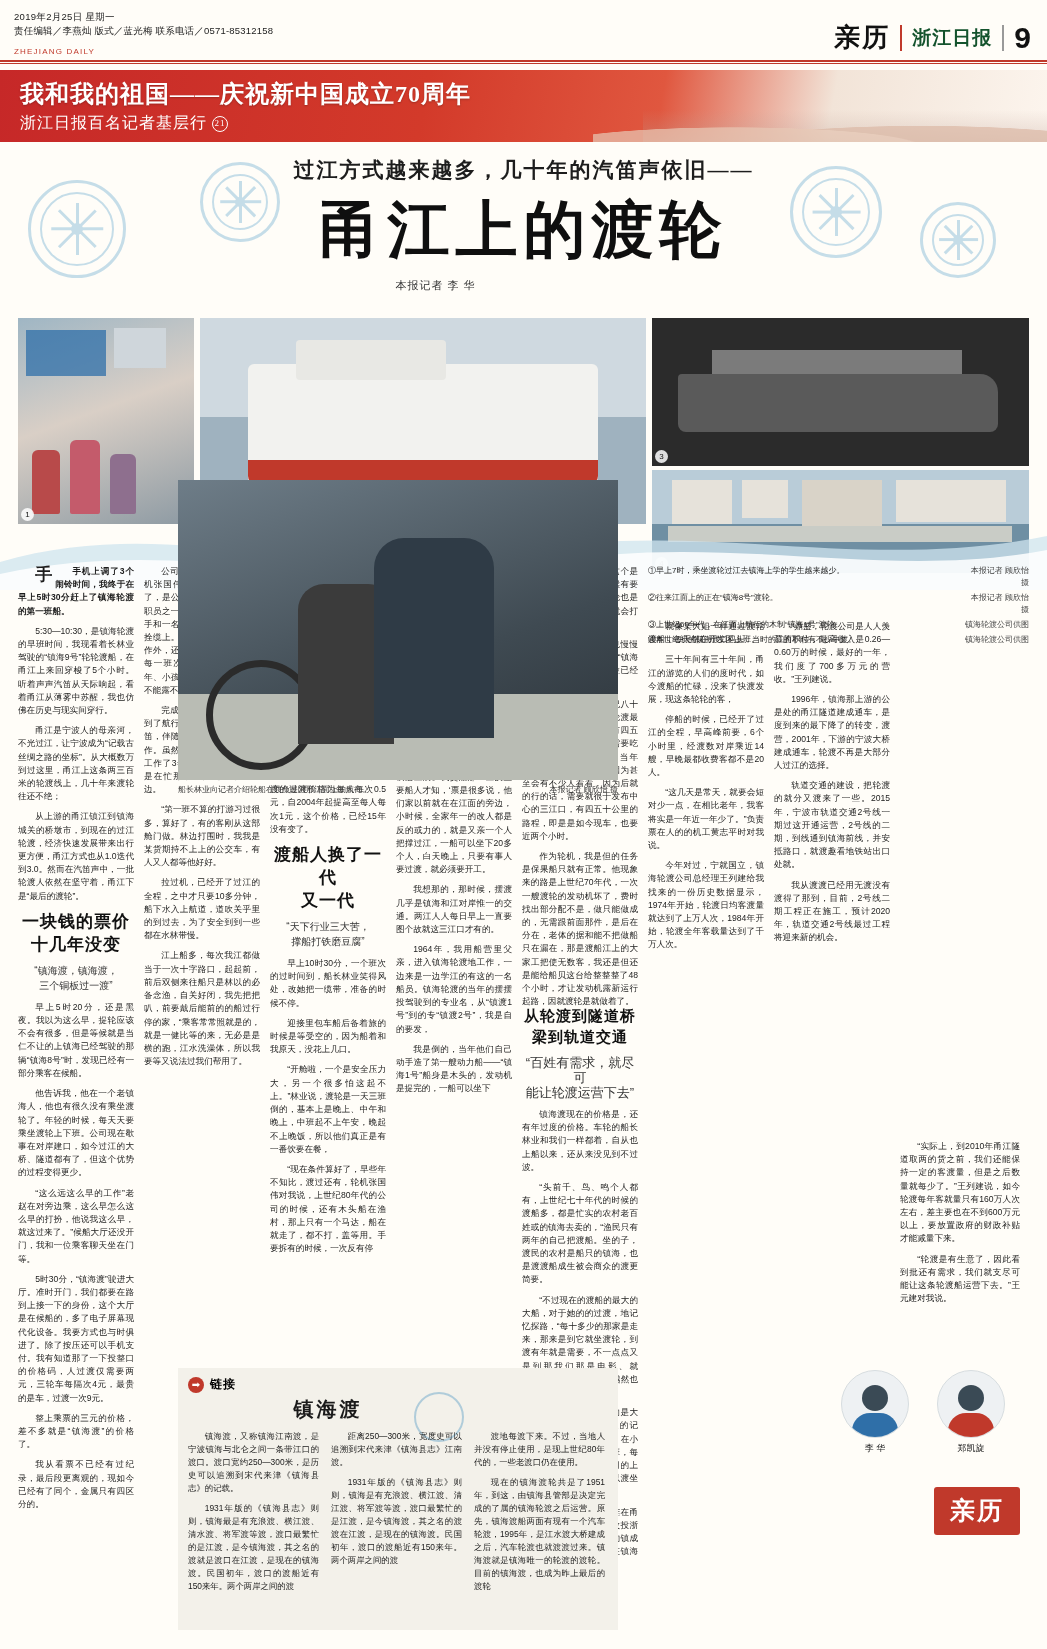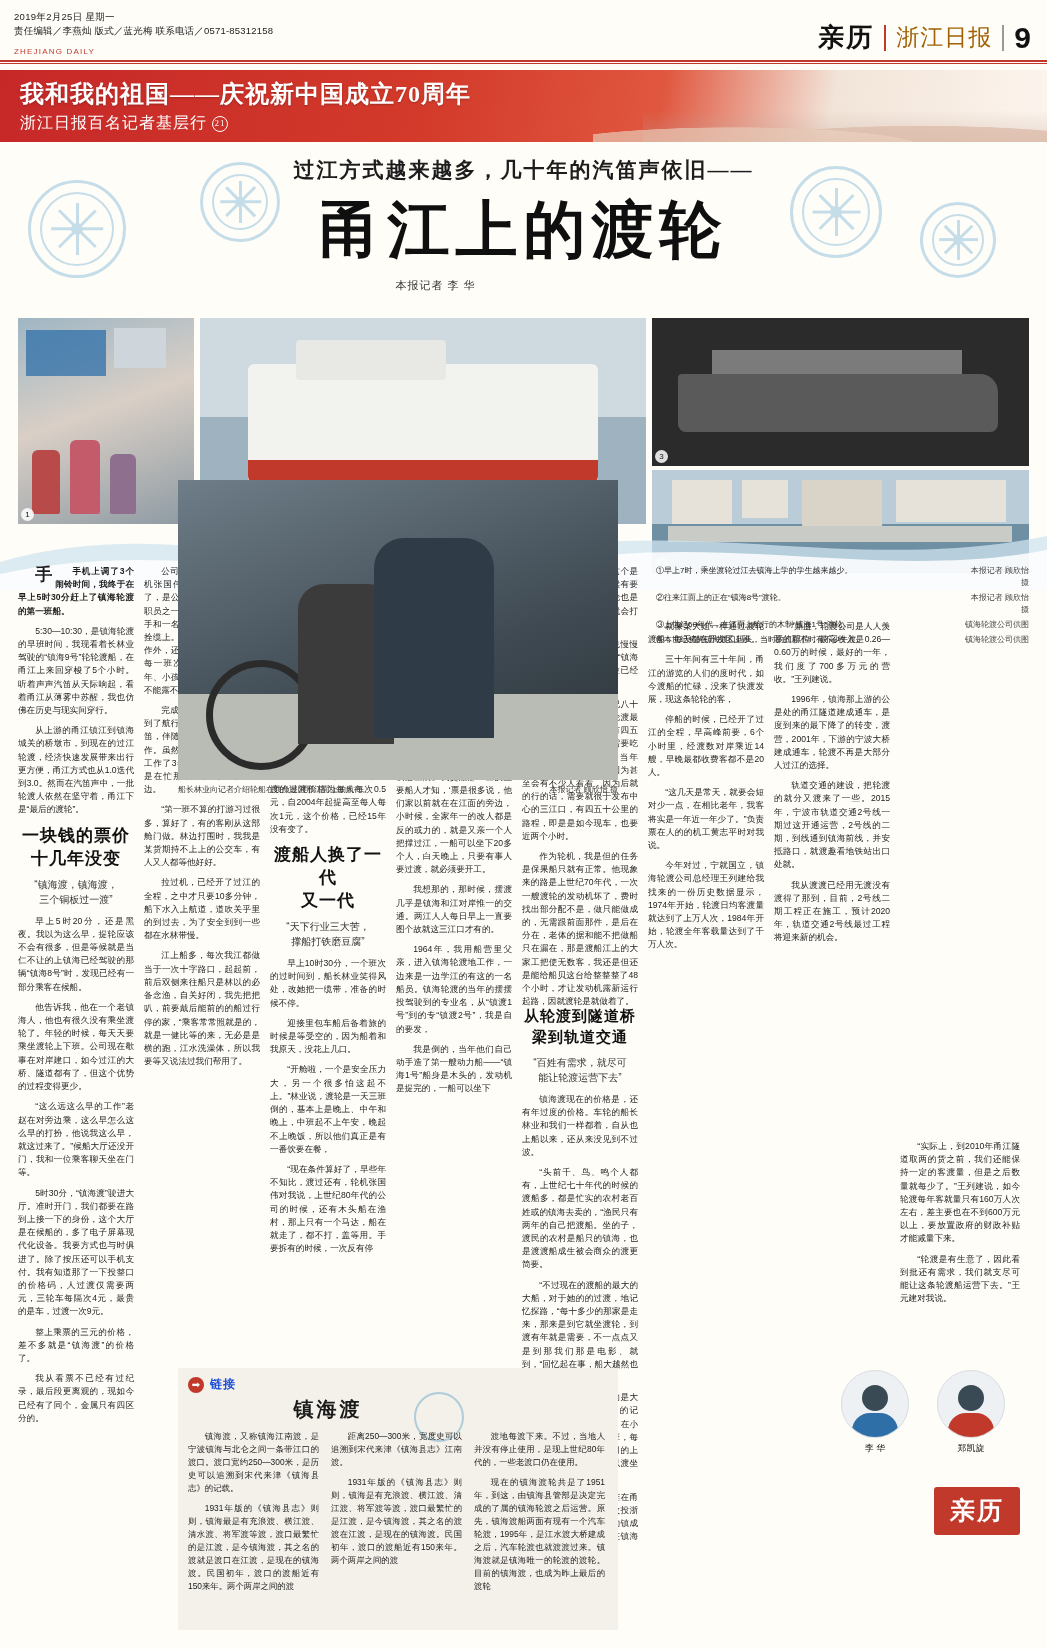--- a/index.html
+++ b/index.html
@@ -15,21 +15,21 @@
 
   
   .masthead{position:absolute;left:0;top:0;width:1047px;height:62px;}
   .mh-left{position:absolute;left:14px;top:10px;font-size:9.5px;line-height:14px;color:#222;}
   .mh-left .l1{letter-spacing:.3px;}
   .mh-left .l2{letter-spacing:.2px;}
   .mh-zd{position:absolute;left:14px;top:47px;font-size:8px;letter-spacing:1.2px;color:#c0392b;font-family:"Liberation Sans", sans-serif;}
   .mh-right{position:absolute;right:16px;top:20px;display:flex;align-items:center;gap:10px;}
   .mh-sec{font-size:26px;font-weight:bold;color:#111;letter-spacing:2px;}
   .mh-bar{width:2px;height:26px;background:#c0392b;}
-  .mh-paper{font-size:23px;font-weight:normal;color:#a16207;letter-spacing:1px;font-family:"Liberation Serif",serif;}
+  .mh-paper{font-size:19px;font-weight:bold;color:#14532d;letter-spacing:1px;font-family:"Liberation Serif",serif;}
   .mh-bar2{width:2px;height:26px;background:#999;}
   .mh-num{font-size:30px;font-weight:bold;color:#111;}
   .mh-rule{position:absolute;left:0;top:60px;width:1047px;height:2px;background:#c0392b;}
   .mh-rule2{position:absolute;left:0;top:63px;width:1047px;height:1px;background:#c0392b;}
 
   
   .banner{position:absolute;left:0;top:70px;width:1047px;height:72px;overflow:hidden;
     background:linear-gradient(100deg,#c62828 0%,#d33a2a 40%,#e0573f 62%,#f2e4d8 78%,#fdf6ef 100%);padding-left:16px;}
   .banner .mountain{position:absolute;right:0;top:0;width:420px;height:72px;
     background:linear-gradient(180deg,rgba(255,255,255,0) 55%,rgba(190,160,150,.35) 100%);}
@@ -101,30 +101,30 @@
   .bigphoto .panel{position:absolute;left:0;bottom:0;width:440px;height:86px;background:#b9bcb4;}
   .bigphoto .wheelw{position:absolute;left:28px;bottom:10px;width:96px;height:96px;border-radius:50%;
     border:7px solid #2b2b2b;}
   .bigphoto .man1{position:absolute;left:196px;top:58px;width:120px;height:200px;background:#2f3b46;border-radius:30px 30px 0 0;}
   .bigphoto .man2{position:absolute;left:120px;top:104px;width:96px;height:160px;background:#3b3b3b;border-radius:26px 26px 0 0;}
   .photocap{position:absolute;left:178px;top:784px;width:440px;font-size:8px;color:#333;}
   .photocred{position:absolute;left:520px;top:784px;width:98px;font-size:8px;color:#333;text-align:right;}
 
   
   .capblock{position:absolute;left:630px;top:0;width:381px;font-size:8px;line-height:12px;color:#222;}
-  .capblock .row{display:flex;justify-content:space-between;gap:6px;margin-bottom:3px;margin-left:8px;}
+  .capblock .row{display:flex;justify-content:space-between;gap:6px;margin-bottom:3px;}
   .capblock .txt{flex:1;}
   .capblock .cred{width:66px;text-align:right;color:#444;}
 
   
   .linkbox{position:absolute;left:178px;top:1368px;width:440px;height:262px;background:#f3f1ea;}
   .linkhdr{position:absolute;left:10px;top:8px;display:flex;align-items:center;gap:6px;}
   .arrow-ic{width:16px;height:16px;border-radius:50%;background:#c0392b;color:#fff;font-size:10px;
     line-height:16px;text-align:center;}
-  .linklabel{font-size:12px;font-weight:bold;color:#1d4ed8;letter-spacing:1px;}
+  .linklabel{font-size:12px;font-weight:bold;color:#000000;letter-spacing:1px;}
   .linktitle{position:absolute;left:0;top:28px;width:300px;text-align:center;font-size:20px;font-weight:bold;
     letter-spacing:3px;font-family:Liberation Sans, sans-serif;}
   .linkwheel{position:absolute;left:236px;top:24px;width:46px;height:46px;border-radius:50%;border:2px solid #9fc3d6;opacity:.8;}
   .linkcols{position:absolute;left:10px;top:62px;width:420px;height:192px;}
   .linkcol{position:absolute;top:0;width:131px;font-size:8.4px;line-height:13px;text-align:justify;}
   .lk1{left:0;}.lk2{left:143px;}.lk3{left:286px;}
   .linkcol p{margin:0 0 7px;text-indent:2em;}
 
   
   .blcol{position:absolute;left:18px;top:1368px;width:146px;font-size:8.6px;line-height:13.2px;text-align:justify;}
@@ -244,20 +244,21 @@
   <svg class="wavebar" viewBox="0 0 1047 120" preserveAspectRatio="none">
     <path d="M0,92 C180,40 330,120 520,82 C700,48 860,104 1047,66 L1047,120 L0,120 Z" fill="#cfe4ef" opacity="0.75"></path>
     <path d="M0,104 C200,62 340,132 540,94 C720,60 880,112 1047,80 L1047,120 L0,120 Z" fill="#ffffff" opacity="0.85"></path>
   </svg>
 
   <div class="cols">
 
     <div class="col c1">
       <p class="lead"><span class="drop">手</span><span>手机上调了3个闹铃时间，我终于在早上5时30分赶上了镇海轮渡的第一班船。</span></p>
       <p>5:30—10:30，是镇海轮渡的早班时间，我现看着长林业驾驶的“镇海9号”轮轮渡船，在甬江上来回穿梭了5个小时。听着声声汽笛从天际响起，看着甬江从薄雾中苏醒，我也仿佛在历史与现实间穿行。</p>
+      <p>甬江是宁波人的母亲河，不光过江，让宁波成为“记载古丝绸之路的坐标”。从大概数万到过这里，甬江上这条两三百米的轮渡线上，几十年来渡轮往还不绝；</p>
       <p>从上游的甬江镇江到镇海城关的桥墩市，到现在的过江轮渡，经济快速发展带来出行更方便，甬江方式也从1.0迭代到3.0。然而在汽笛声中，一批轮渡人依然在坚守着，甬江下是“最后的渡轮”。</p>
       <div class="sub-h" style="white-space:pre-line">一块钱的票价
 十几年没变</div>
       <div class="quote" style="white-space:pre-line">“镇海渡，镇海渡，
 三个铜板过一渡”</div>
       <p>早上5时20分，还是黑夜。我以为这么早，提轮应该不会有很多，但是等候就是当仁不让的上镇海已经驾驶的那辆“镇海8号”时，发现已经有一部分乘客在候船。</p>
       <p>他告诉我，他在一个老镇海人，他也有很久没有乘坐渡轮了。年轻的时候，每天天要乘坐渡轮上下班。公司现在歇事在对岸建口，如今过江的大桥、隧道都有了，但这个优势的过程变得更少。</p>
       <p>“这么远这么早的工作”老赵在对旁边乘，这么早怎么这么早的打扮，他说我这么早，就这过来了。”候船大厅还没开门，我和一位乘客聊天坐在门等。</p>
       <p>5时30分，“镇海渡”驶进大厅。准时开门，我们都要在路到上接一下的身份，这个大厅是在候船的，多了电子屏幕现代化设备。我要方式也与时俱进了。除了按压还可以手机支付。我有知道那了一下投整口的价格码，人过渡仅需要两元，三轮车每隔次4元，最贵的是车，过渡一次9元。</p>
       <p>整上乘票的三元的价格，差不多就是“镇海渡”的价格了。</p>
@@ -325,21 +326,21 @@
           <span class="txt">④本世纪初的镇海渡口码头，当时的江面不时有不少牛渡。</span>
           <span class="cred">镇海轮渡公司供图</span>
         </div>
       </div>
     </div>
   </div>
 
   <div class="col" style="position:absolute;left:522px;top:1000px;width:116px;font-size:8.6px;line-height:13.2px;text-align:justify;">
     <div class="sub-h2" style="white-space:pre-line">从轮渡到隧道桥
 梁到轨道交通</div>
-    <div class="quote" style="white-space:pre-line;font-size:10px;">“百姓有需求，就尽可
+    <div class="quote" style="white-space:pre-line;font-size:13px;">“百姓有需求，就尽可
 能让轮渡运营下去”</div>
     <p>镇海渡现在的价格是，还有年过度的价格。车轮的船长林业和我们一样都着，自从也上船以来，还从来没见到不过波。</p>
     <p>“头前千、鸟、鸣个人都有，上世纪七十年代的时候的渡船多，都是忙实的农村老百姓或的镇海去卖的，“渔民只有两年的自己把渡船。坐的子，渡民的农村是船只的镇海，也是渡渡船成生被会商众的渡更简要。</p>
     <p>“不过现在的渡船的最大的大船，对于她的的过渡，地记忆探路，“每十多少的那家是走来，那来是到它就坐渡轮，到渡有年就是需要，不一点点又是到那我们那是电影、就到，“回忆起在事，船大越然也是很自然的笑容。</p>
     <p>一章带着孙女上学的是大姐，原作谈着我一那人的记忆。“我只知道在渡船黄，在小菜子发交的小记工口上班，每天上班都要坐渡轮，公司的上岸后门也都要渡轮，所以渡坐渡轮来来往往特别多。”</p>
     <p>1984年，因为随班准在甬江南岸的小那里工工作改投浙线米开发区。一个之里的镇成为忙班工的家。那么也在镇海的居民，</p>
   </div>
 
   <div class="col" style="position:absolute;left:648px;top:620px;width:116px;font-size:8.6px;line-height:13.2px;text-align:justify;">
     <p>就像某大姐一样通过渡轮渡船，每天都在开发区上班。</p>

